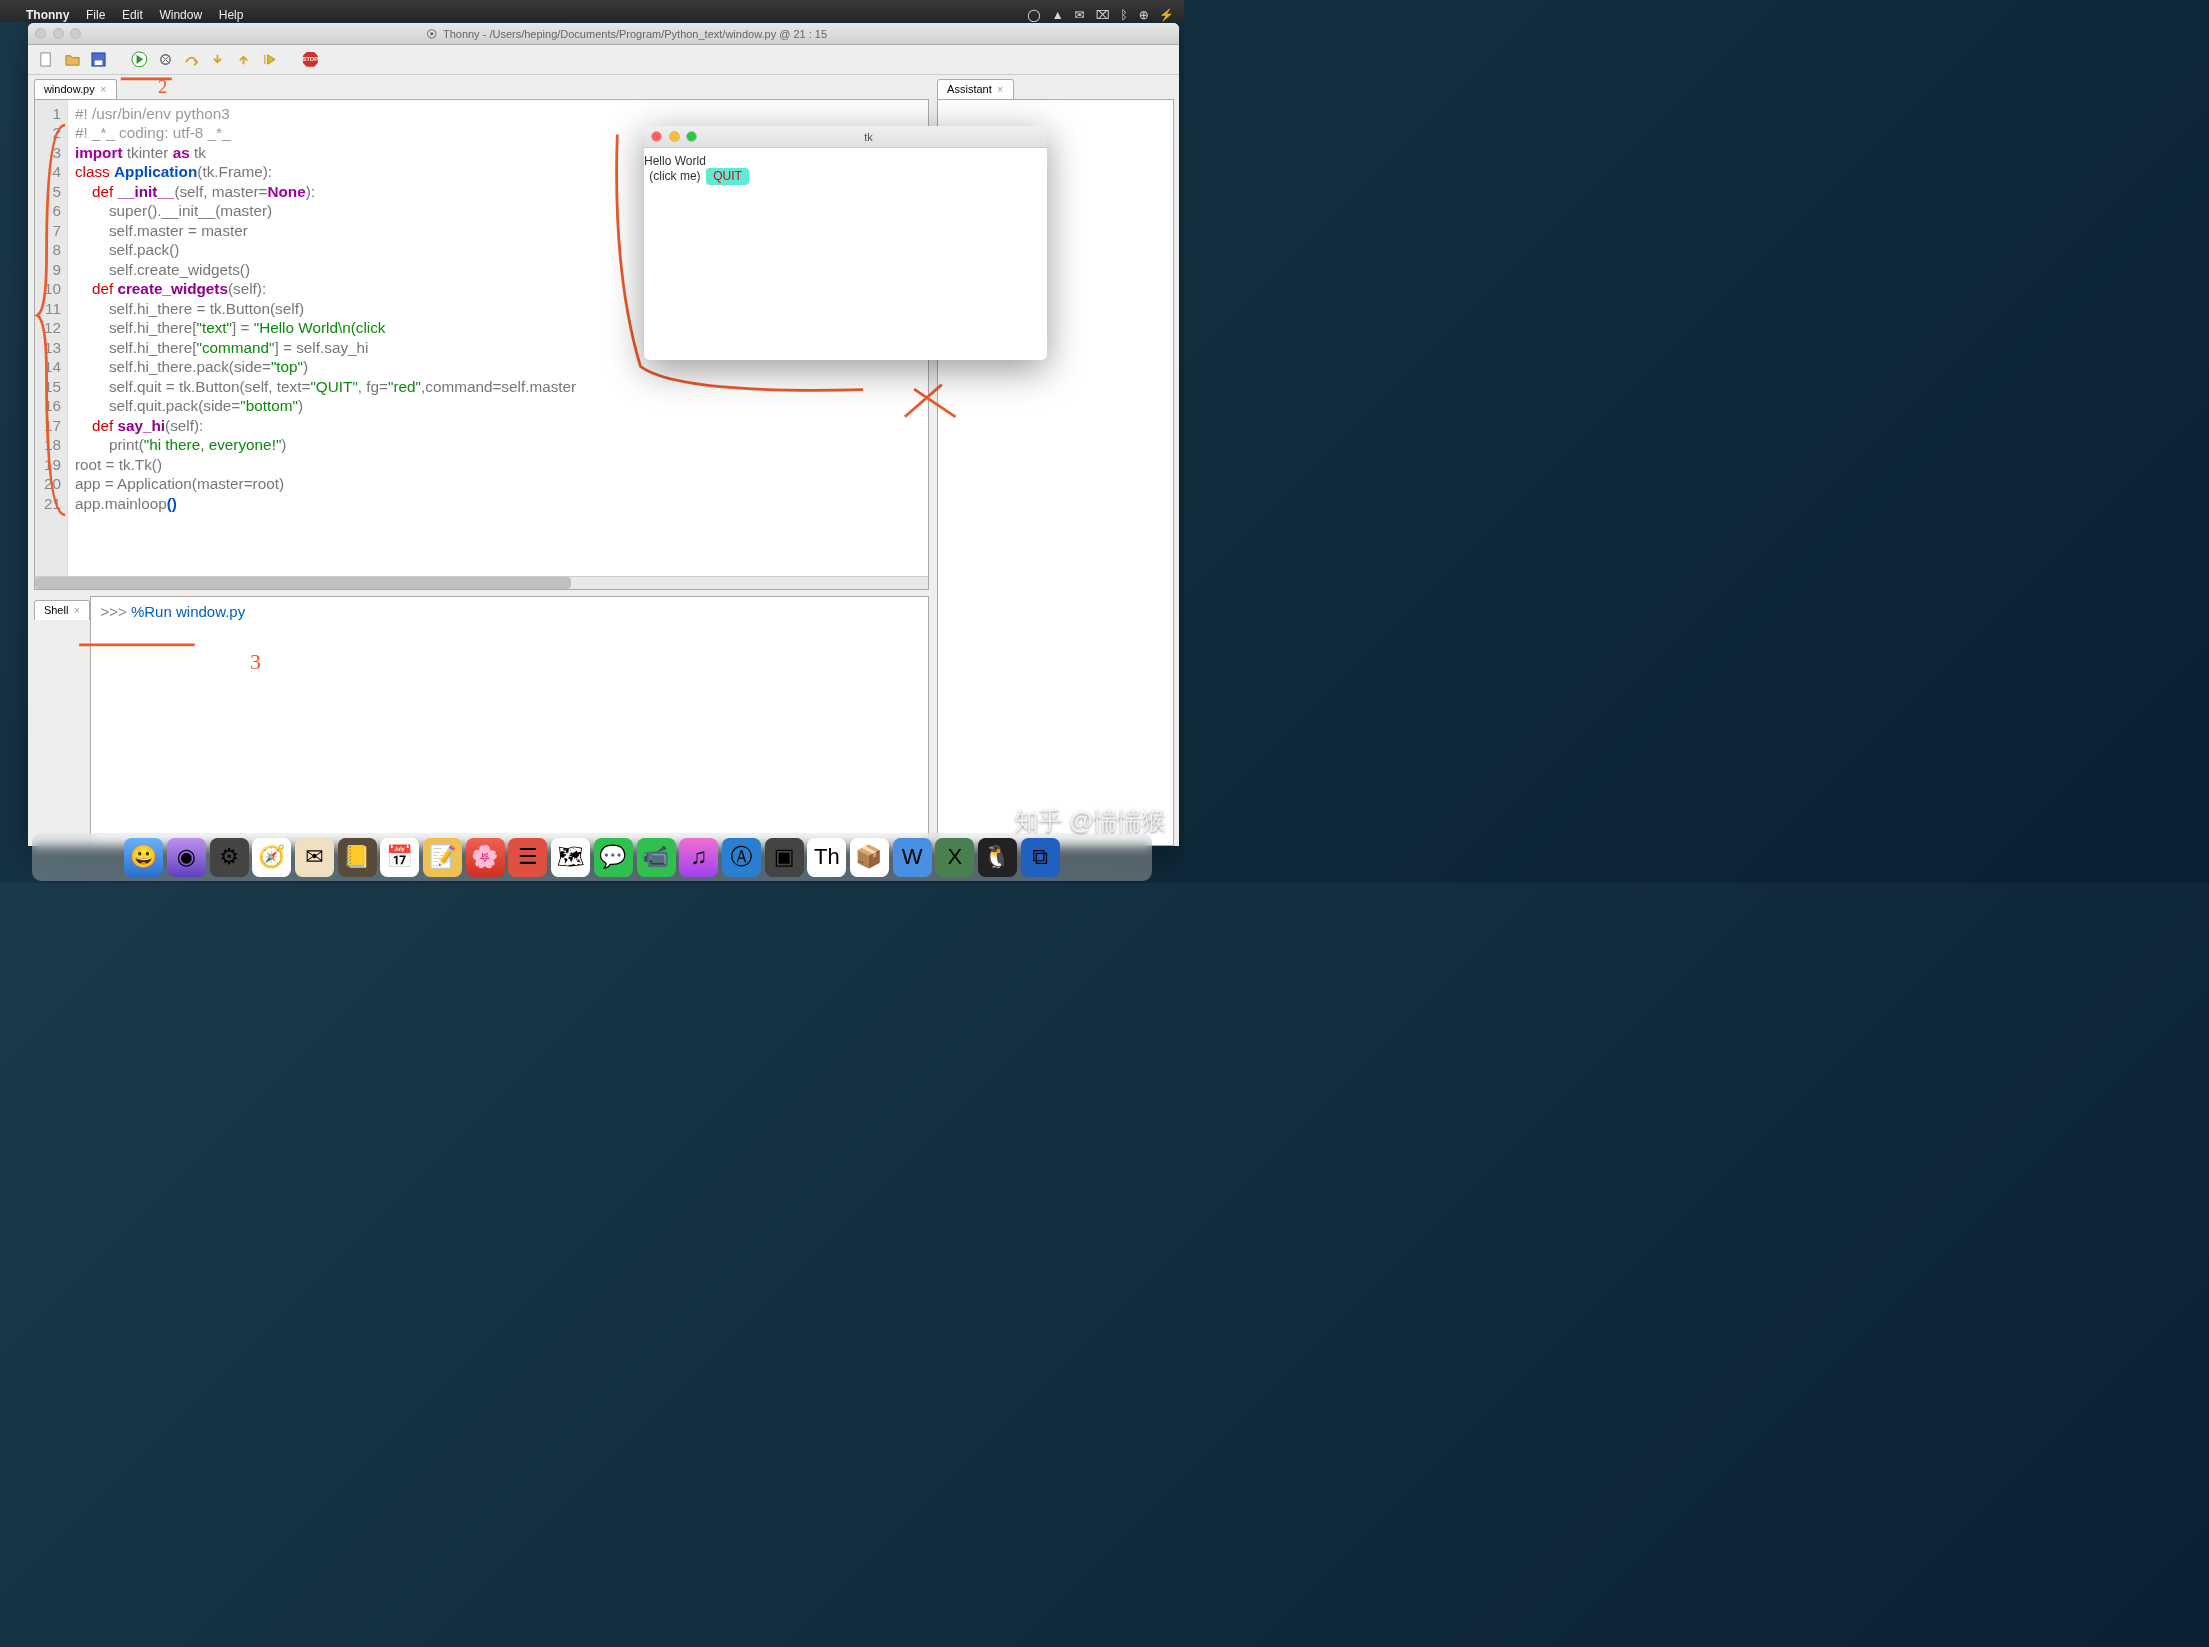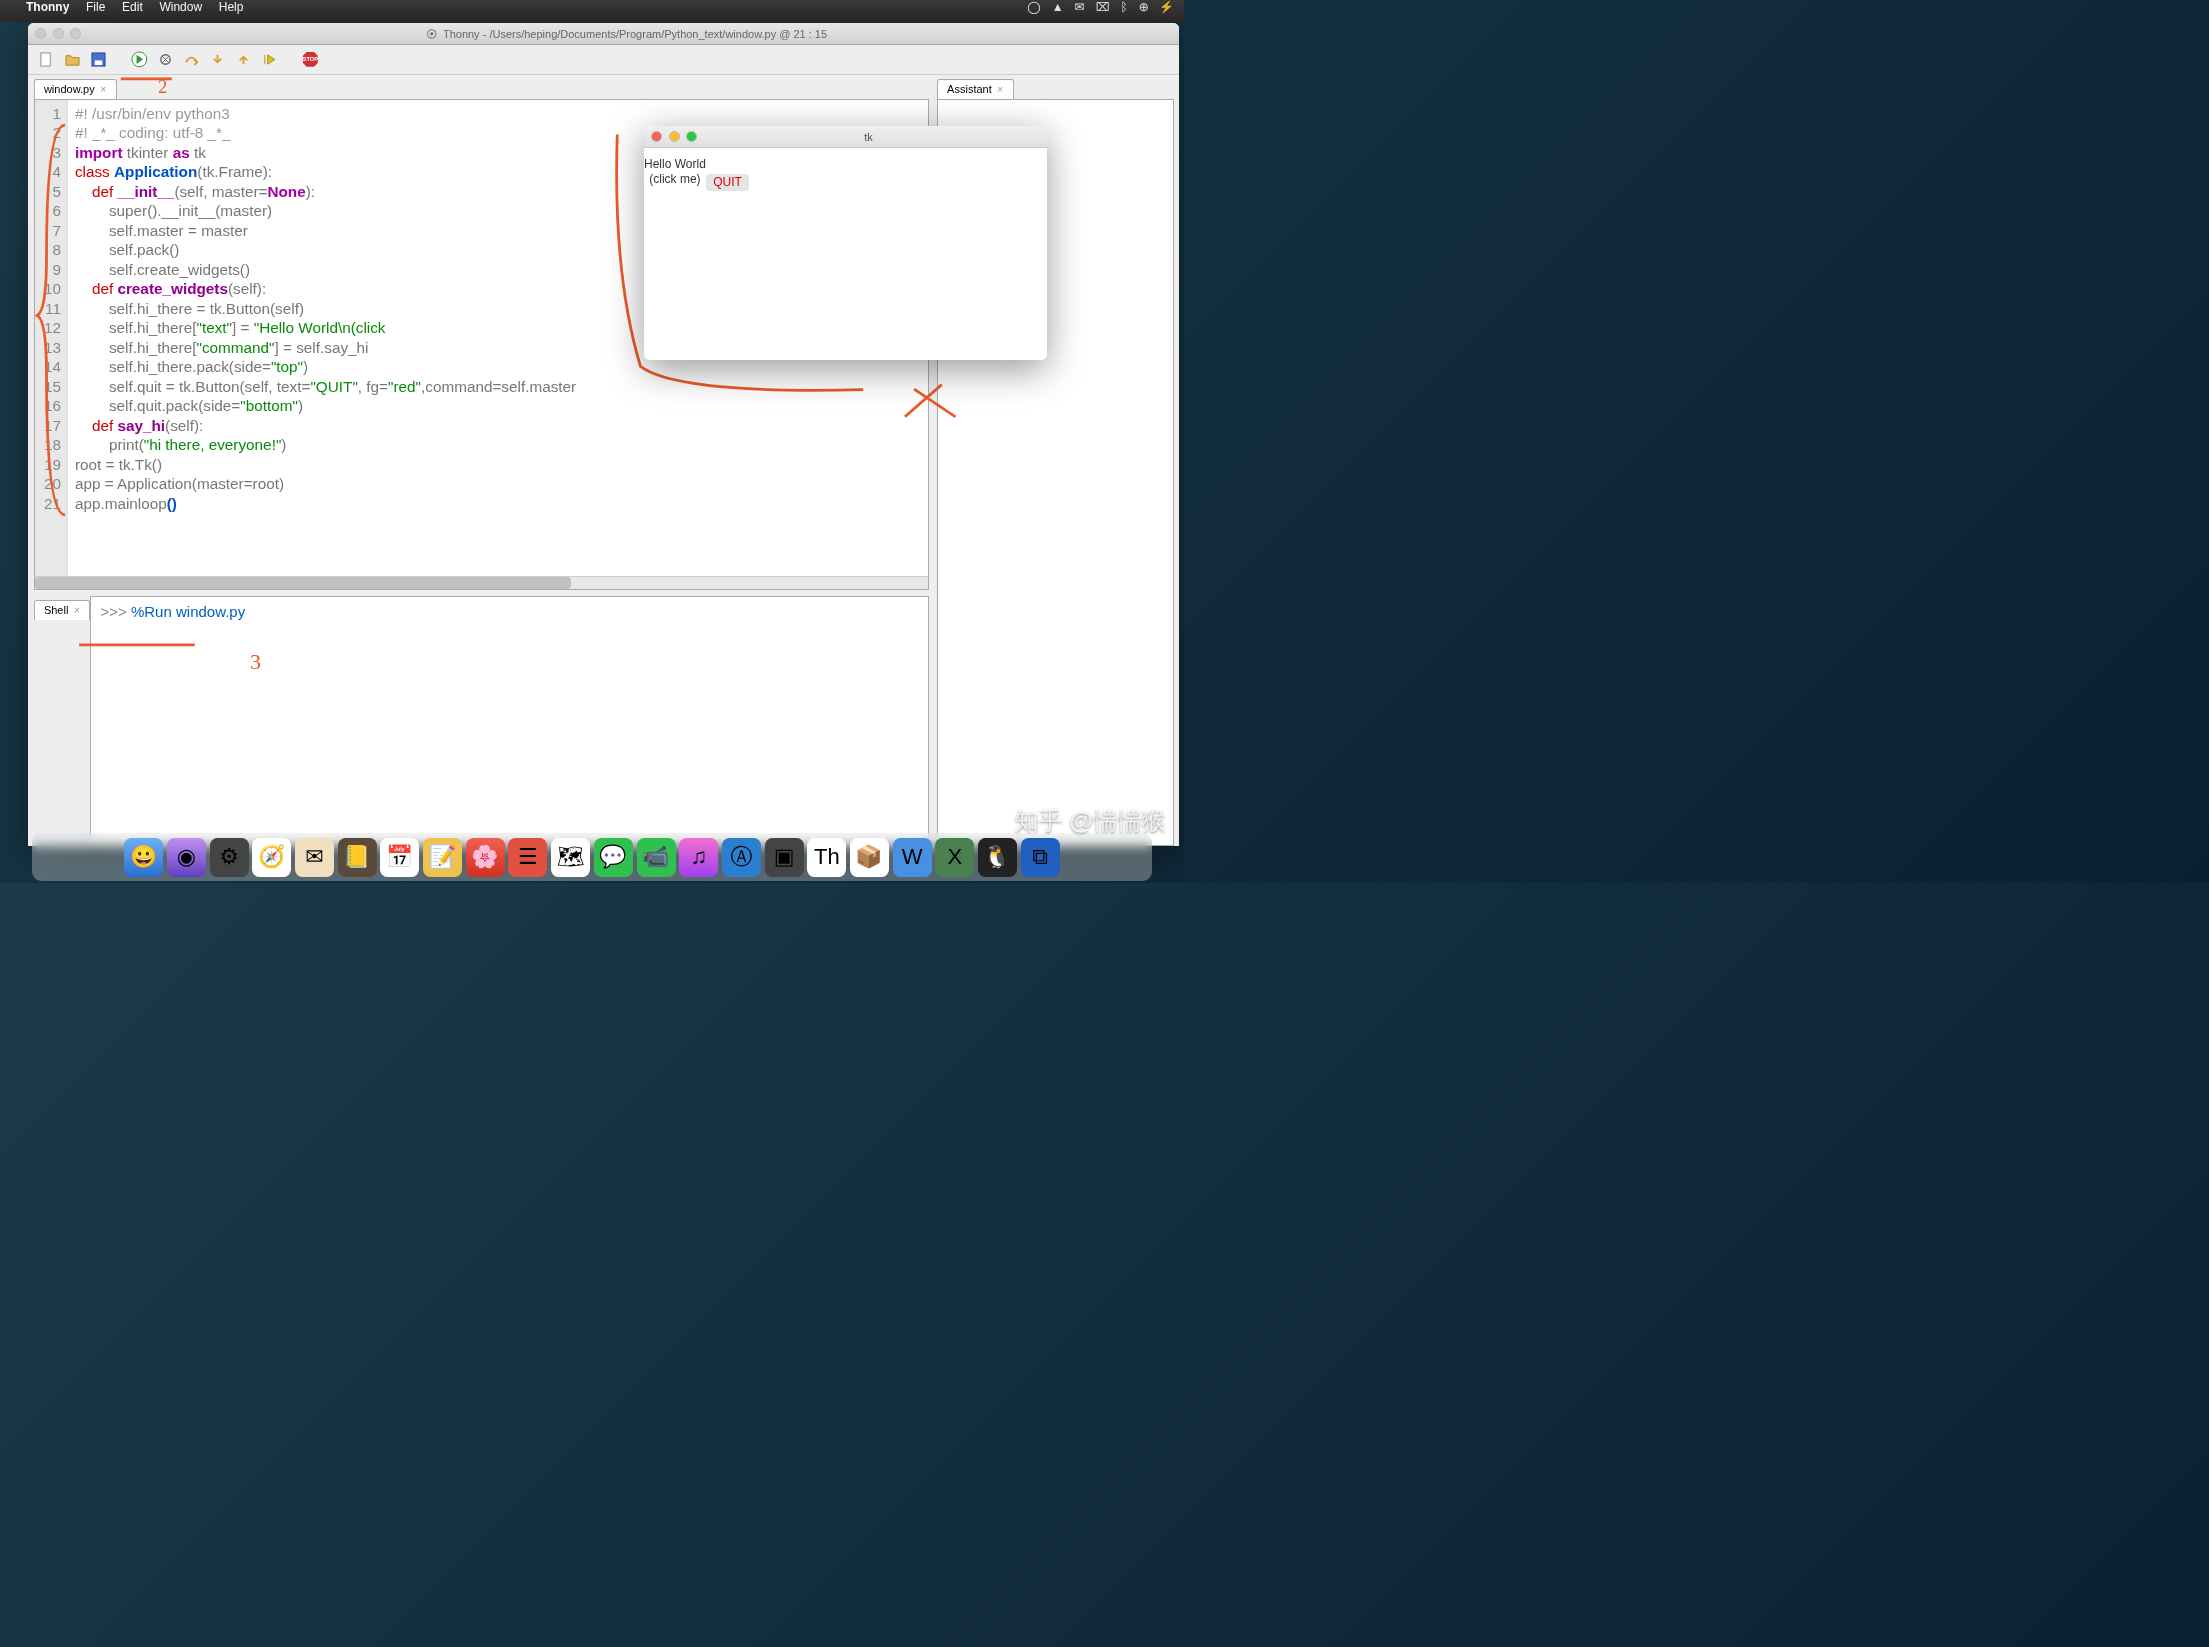--- a/index.html
+++ b/index.html
@@ -1,17 +1,17 @@
 <!DOCTYPE html>
 <html style="font-size:15px"><head>
 <meta charset="utf-8">
 <style>
 *{margin:0;padding:0;box-sizing:border-box;font-family:-apple-system,BlinkMacSystemFont,"Helvetica Neue",sans-serif}
 body{width:1184px;height:883px;background:linear-gradient(135deg,#1a3a4a,#0a2030);position:relative;overflow:hidden}
-.menubar{height:22px;background:linear-gradient(#3a3a3a,#2a2a2a);display:flex;align-items:flex-start;padding:0 9.3px;color:#fff;font-size:12px;gap:16.7px}
+.menubar{height:22px;background:linear-gradient(#3a3a3a,#2a2a2a);display:flex;align-items:flex-end;padding:0 9.3px;color:#fff;font-size:12px;gap:16.7px}
 .menubar .apple{font-size:14px}
 .menubar .app-name{font-weight:bold}
 .menubar .spacer{flex:1}
 .menubar .tray{display:flex;gap:11px;align-items:center}
 .menubar .tray span{opacity:.9}
 .thonny-window{position:absolute;left:28px;top:23px;right:4.6px;bottom:37px;background:#eee;border-radius:5.6px 5.6px 0 0;box-shadow:0 9.3px 37px rgba(0,0,0,.4);display:flex;flex-direction:column}
 .titlebar{height:22px;background:linear-gradient(#e8e8e8,#d0d0d0);border-radius:5.6px 5.6px 0 0;display:flex;align-items:center;padding:0 7.4px;font-size:11px;color:#666;border-bottom:0.9px solid #aaa}
 .traffic{display:flex;gap:6.5px}
 .traffic span{width:11px;height:11px;border-radius:50%;background:#ccc;border:0.9px solid #bbb}
 .titlebar .title{flex:1;text-align:center;display:flex;align-items:center;justify-content:center;gap:5.6px}
@@ -43,21 +43,21 @@
 .assistant-body{flex:1;background:#fff;border:0.9px solid #aaa}
 .annot{position:absolute;color:#ea5a2a;font-size:18.6px;font-family:"Comic Sans MS",cursive;pointer-events:none}
 .tk-window{position:absolute;left:644px;top:126px;width:403px;height:234px;background:#fff;border-radius:5.6px;box-shadow:0 9.3px 37px rgba(0,0,0,.4);z-index:10}
 .tk-titlebar{height:22px;background:linear-gradient(#f0f0f0,#e0e0e0);border-radius:5.6px 5.6px 0 0;display:flex;align-items:center;padding:0 7.4px;font-size:11px;border-bottom:0.9px solid #ccc}
 .tk-titlebar .traffic span:nth-child(1){background:#ff5f56}
 .tk-titlebar .traffic span:nth-child(2){background:#ffbd2e}
 .tk-titlebar .traffic span:nth-child(3){background:#27c93f}
 .tk-titlebar .title{flex:1;text-align:center;color:#555}
 .tk-body{display:flex;flex-direction:row;align-items:center;padding-top:5.6px;font-size:12px;color:#333}
 .tk-body .hello{text-align:center;line-height:15px}
-.tk-body .quit{color:#d00;margin-top:20px;padding:1.9px 7.4px;background:#e5e5e5;border-radius:3.7px}
+.tk-body .quit{color:#d00;margin-top:14px;padding:1.9px 7.4px;background:#5eead4;border-radius:3.7px}
 .dock{position:absolute;left:32px;right:32px;bottom:1.9px;height:48px;background:rgba(220,220,220,.35);border-radius:9.3px;display:flex;align-items:center;justify-content:center;gap:3.7px;padding:0 9.3px;backdrop-filter:blur(5.6px)}
 .dock .app{width:39px;height:39px;border-radius:7.4px;display:flex;align-items:center;justify-content:center;font-size:22px}
 .watermark{position:absolute;right:18.6px;bottom:46px;color:rgba(255,255,255,.8);font-size:24px;text-shadow:0 0.9px 2.8px rgba(0,0,0,.5)}
 svg.annot-svg{position:absolute;pointer-events:none;z-index:5}
 </style>
 </head>
 <body>
 
 <div class="menubar">
   <span class="apple"></span>

